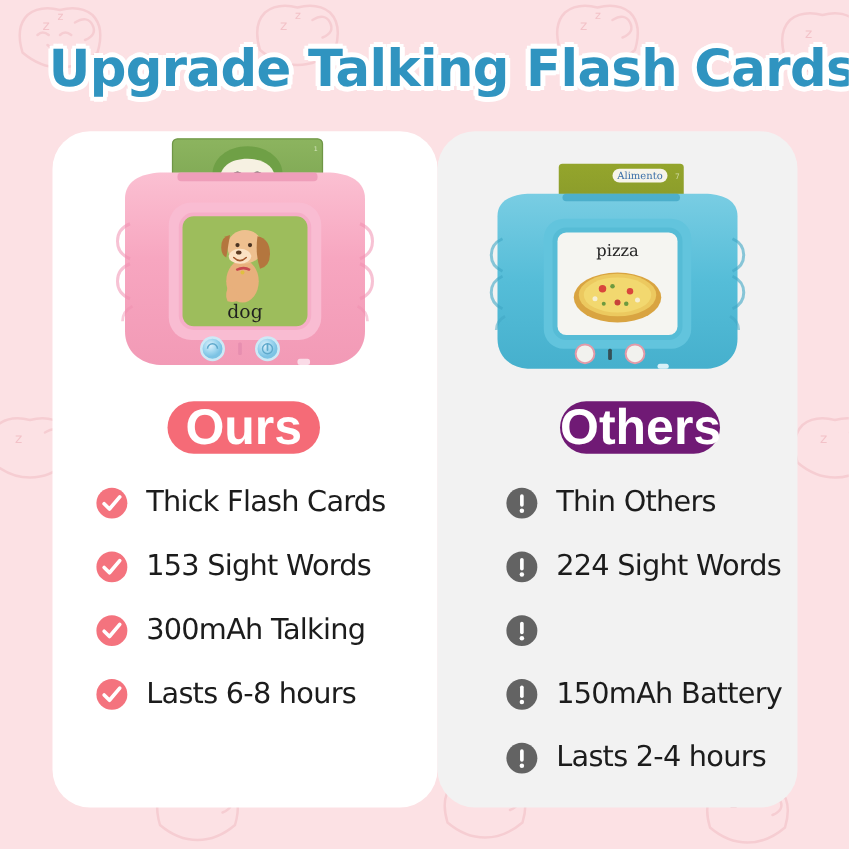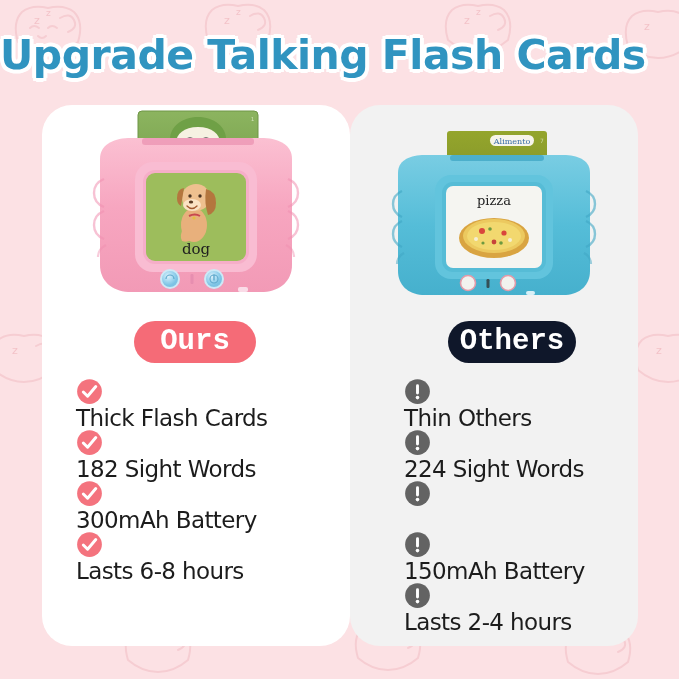--- a/index.html
+++ b/index.html
@@ -10,21 +10,21 @@
     overflow:hidden;
     position:relative;
   }
 
   
   #bg-doodles{position:absolute;inset:0;z-index:0;pointer-events:none;}
 
   
   .title-wrap{
     position:absolute;top:24px;left:0;width:623px;height:62px;
-    z-index:3;text-align:left;
+    z-index:3;text-align:left;padding-left:39px;
   }
   .title{
     font-size:41px;font-weight:bold;
     font-family:"DejaVu Sans", sans-serif;
     color:#3094c0;
     letter-spacing:-0.5px;
     line-height:62px;
     -webkit-text-stroke:0px;
     text-shadow:
       3px 0 0 #fff, -3px 0 0 #fff, 0 3px 0 #fff, 0 -3px 0 #fff,
@@ -44,35 +44,35 @@
 
   
   .device-area{position:absolute;z-index:2;}
   #device-ours{left:42px;top:105px;width:308px;height:205px;}
   #device-others{left:350px;top:125px;width:288px;height:185px;}
 
   
   .badge{
     position:absolute;z-index:3;
     border-radius:22px;
-    color:#fff;font-size:29px;font-weight:bold;
-    font-family:Liberation Mono, monospace;
+    color:#fff;font-size:40px;font-weight:bold;
+    font-family:Liberation Sans, sans-serif;
     text-align:center;line-height:42px;height:42px;
     letter-spacing:0px;
   }
   #badge-ours{left:134px;top:321px;width:122px;background:#f56b77;}
-  #badge-others{left:448px;top:321px;width:128px;background:#0f172a;}
+  #badge-others{left:448px;top:321px;width:128px;background:#701a75;}
 
   
   .list{position:absolute;z-index:3;}
   #list-ours{left:76px;top:378px;width:270px;}
   #list-others{left:404px;top:378px;width:250px;}
   .row{
-    display:flex;
-    height:48px;margin-bottom:3px;flex-direction:column;
+    display:flex;align-items:center;
+    height:48px;margin-bottom:3px;
   }
   .ico{flex:0 0 auto;width:27px;height:27px;margin-right:14px;display:block;}
   .label{
     font-size:23px;color:#1c1c1c;
     font-family:"DejaVu Sans", sans-serif;
     white-space:nowrap;letter-spacing:-0.6px;
   }
 </style>
 </head>
 <body>
@@ -303,28 +303,28 @@
       <circle cx="12" cy="12" r="11" fill="#f4737e"></circle>
       <path d="M6.5 12.4 L10.3 16.2 L17.6 7.6" fill="none" stroke="#fff" stroke-width="2.6" stroke-linecap="round" stroke-linejoin="round"></path>
     </svg>
     <span class="label">Thick Flash Cards</span>
   </div>
   <div class="row">
     <svg class="ico" viewBox="0 0 24 24">
       <circle cx="12" cy="12" r="11" fill="#f4737e"></circle>
       <path d="M6.5 12.4 L10.3 16.2 L17.6 7.6" fill="none" stroke="#fff" stroke-width="2.6" stroke-linecap="round" stroke-linejoin="round"></path>
     </svg>
-    <span class="label">182 Sight Words</span>
+    <span class="label">153 Sight Words</span>
   </div>
   <div class="row">
     <svg class="ico" viewBox="0 0 24 24">
       <circle cx="12" cy="12" r="11" fill="#f4737e"></circle>
       <path d="M6.5 12.4 L10.3 16.2 L17.6 7.6" fill="none" stroke="#fff" stroke-width="2.6" stroke-linecap="round" stroke-linejoin="round"></path>
     </svg>
-    <span class="label">300mAh Battery</span>
+    <span class="label">300mAh Talking</span>
   </div>
   <div class="row">
     <svg class="ico" viewBox="0 0 24 24">
       <circle cx="12" cy="12" r="11" fill="#f4737e"></circle>
       <path d="M6.5 12.4 L10.3 16.2 L17.6 7.6" fill="none" stroke="#fff" stroke-width="2.6" stroke-linecap="round" stroke-linejoin="round"></path>
     </svg>
     <span class="label">Lasts 6-8 hours</span>
   </div>
 </div>
 

